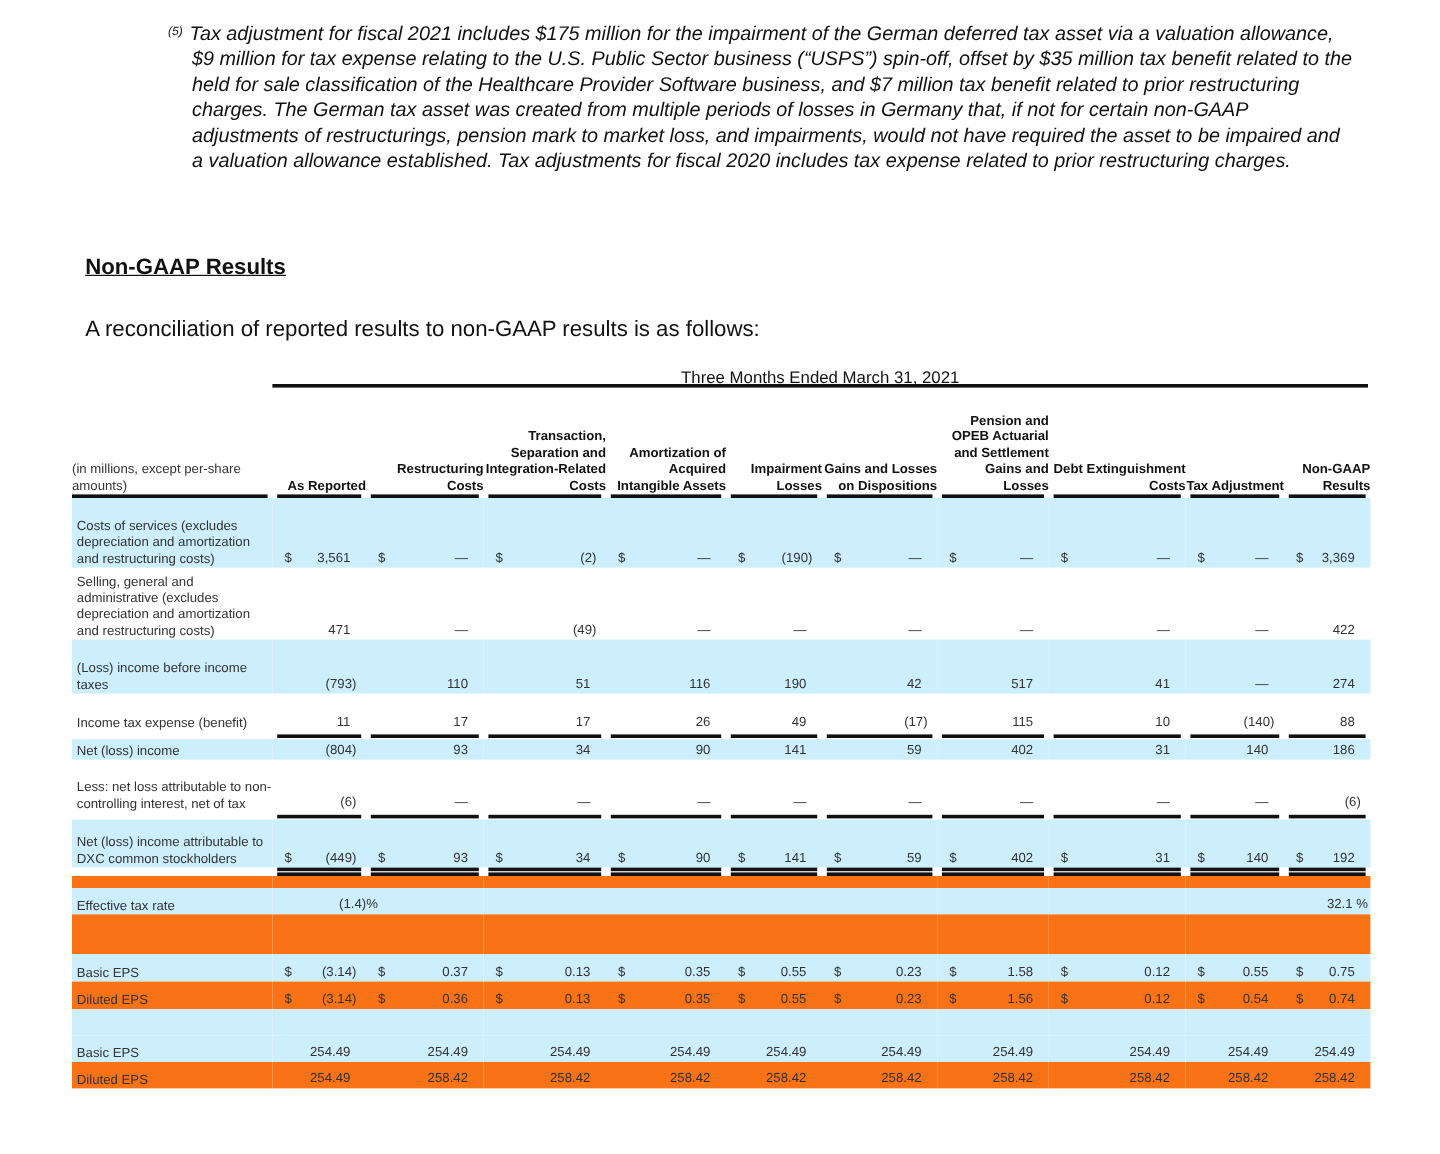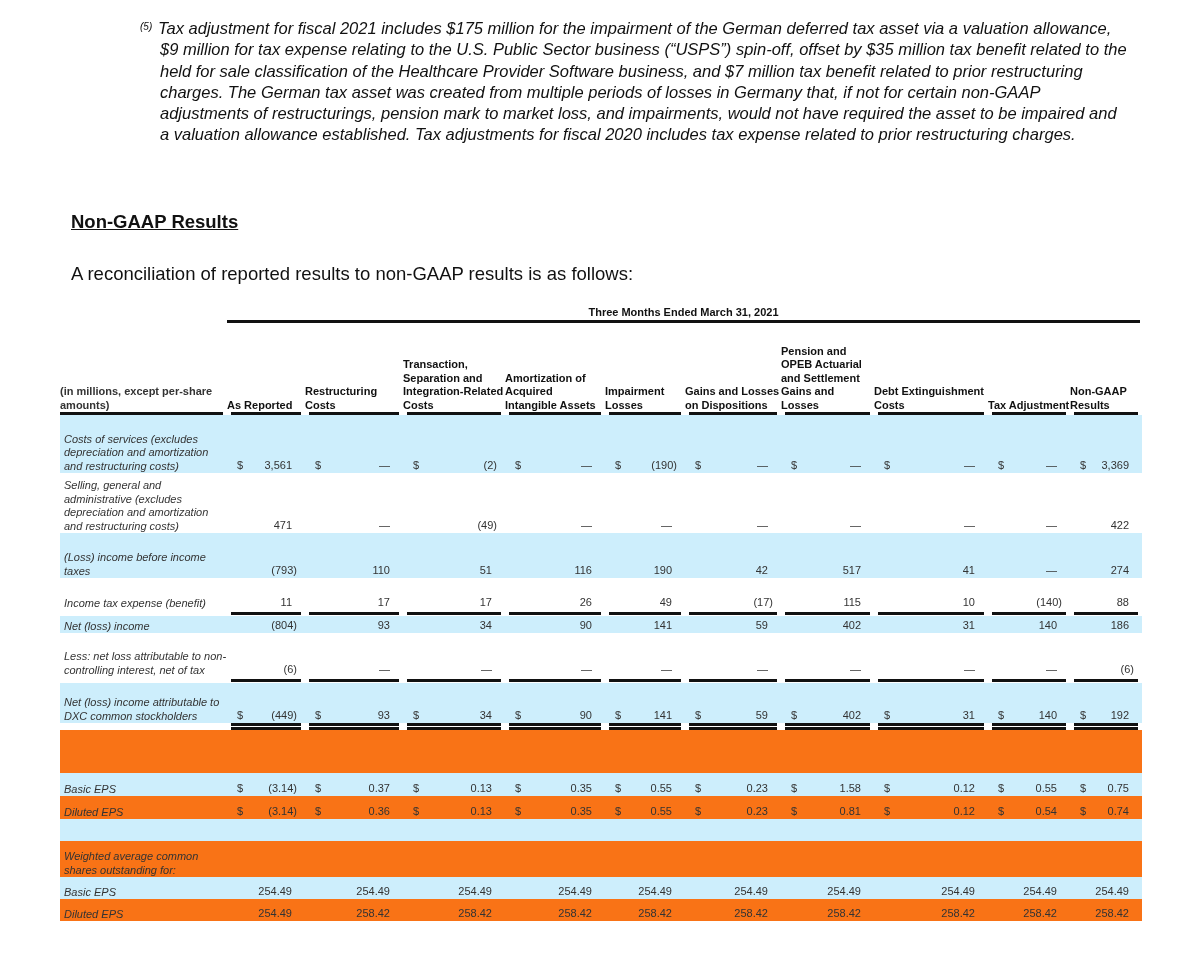--- a/index.html
+++ b/index.html
@@ -7,33 +7,33 @@
          font-family: "Liberation Sans", sans-serif; color: #1a1a1a; }
   .footnote { position: absolute; left: 140px; top: 18px; width: 990px;
               font-style: italic; font-size: 16.5px; line-height: 21.3px; color: #111; }
   .footnote .fn-text { display: block; padding-left: 20px; text-indent: -2px; }
   .footnote sup { font-size: 10px; position: absolute; left: 0; top: -2px; }
   .section-heading { position: absolute; left: 71px; top: 211px; font-weight: bold;
                      font-size: 18.5px; text-decoration: underline; color: #111; }
   .intro { position: absolute; left: 71px; top: 263px; font-size: 18.5px; color: #111; }
 
   .period-title { position: absolute; left: 227px; top: 306px; width: 913px; text-align: center;
-                  font-size: 11px; font-weight: bold; color: #111; }
+                  font-size: 14px; font-weight: normal; color: #111; }
   .period-rule { position: absolute; left: 227px; top: 320px; width: 913px; height: 3px; background: #111; }
 
   table.recon { position: absolute; left: 60px; top: 330px; width: 1082px; border-collapse: collapse;
                 table-layout: fixed; font-size: 11px; color: #333; }
   table.recon td, table.recon th { padding: 0; vertical-align: bottom; }
-  th.col-head { font-weight: bold; text-align: left; color: #111; line-height: 13.5px; padding-bottom: 2px; }
-  th.label-head { font-weight: bold; text-align: left; color: #333; line-height: 13.5px; padding-bottom: 2px; }
+  th.col-head { font-weight: bold; text-align: right; color: #111; line-height: 13.5px; padding-bottom: 2px; }
+  th.label-head { font-weight: normal; text-align: left; color: #333; line-height: 13.5px; padding-bottom: 2px; }
   .hrule { height: 3px; background: #111; margin: 0 4px; }
   .hrule.first { margin-left: 0; }
 
   tr.shaded td { background: #cdeefc; }
-  td.lbl { text-align: left; padding-left: 4px !important; line-height: 13.5px; color: #333; font-style: italic; }
+  td.lbl { text-align: left; padding-left: 4px !important; line-height: 13.5px; color: #333; }
   .cell { display: flex; justify-content: space-between; align-items: flex-end; padding: 0 8px 2px 10px; }
   .cell .dol { flex: 0 0 auto; }
   .cell .num { flex: 1 1 auto; text-align: right; }
   .num.paren { padding-right: 0; }
   .num.plain { padding-right: 5px; }
 
   tr.rule-row td { height: 6px; background: #fff; vertical-align: middle; }
   .rule-single { height: 3px; background: #111; margin: 0 4px; }
   .rule-double { border-top: 3px solid #111; border-bottom: 3px solid #111; height: 1px; margin: 0 4px; }
   tr.spacer td { background: #f97316; }
@@ -663,20 +663,37 @@
         <td></td>
         <td></td>
         <td></td>
         <td></td>
         <td></td>
         <td></td>
         <td></td>
         <td></td>
         <td></td>
       </tr>
+      <tr class="shaded" style="height: 22px;">
+        <td class="lbl">Effective tax rate</td>
+        <td>
+          <div class="cell" style="justify-content: flex-end; padding-right: 0px; margin-right: -10px;">(1.4)%</div>
+        </td>
+        <td></td>
+        <td></td>
+        <td></td>
+        <td></td>
+        <td></td>
+        <td></td>
+        <td></td>
+        <td></td>
+        <td>
+          <div class="cell" style="justify-content: flex-end; padding-right: 2px;">32.1 %</div>
+        </td>
+      </tr>
       <tr class="spacer" style="height: 33px;">
         <td></td>
         <td></td>
         <td></td>
         <td></td>
         <td></td>
         <td></td>
         <td></td>
         <td></td>
         <td></td>
@@ -780,21 +797,21 @@
         </td>
         <td>
           <div class="cell">
             <span class="dol">$</span>
             <span class="num plain">0.23</span>
           </div>
         </td>
         <td>
           <div class="cell">
             <span class="dol">$</span>
-            <span class="num plain">0.81</span>
+            <span class="num plain">1.56</span>
           </div>
         </td>
         <td>
           <div class="cell">
             <span class="dol">$</span>
             <span class="num plain">0.12</span>
           </div>
         </td>
         <td>
           <div class="cell">
@@ -804,33 +821,20 @@
         </td>
         <td>
           <div class="cell">
             <span class="dol">$</span>
             <span class="num plain">0.74</span>
           </div>
         </td>
       </tr>
       <tr class="shaded" style="height: 22px;">
         <td></td>
-        <td></td>
-        <td></td>
-        <td></td>
-        <td></td>
-        <td></td>
-        <td></td>
-        <td></td>
-        <td></td>
-        <td></td>
-        <td></td>
-      </tr>
-      <tr class="spacer" style="height: 36px;">
-        <td class="lbl">Weighted average common shares outstanding for:</td>
         <td></td>
         <td></td>
         <td></td>
         <td></td>
         <td></td>
         <td></td>
         <td></td>
         <td></td>
         <td></td>
         <td></td>

